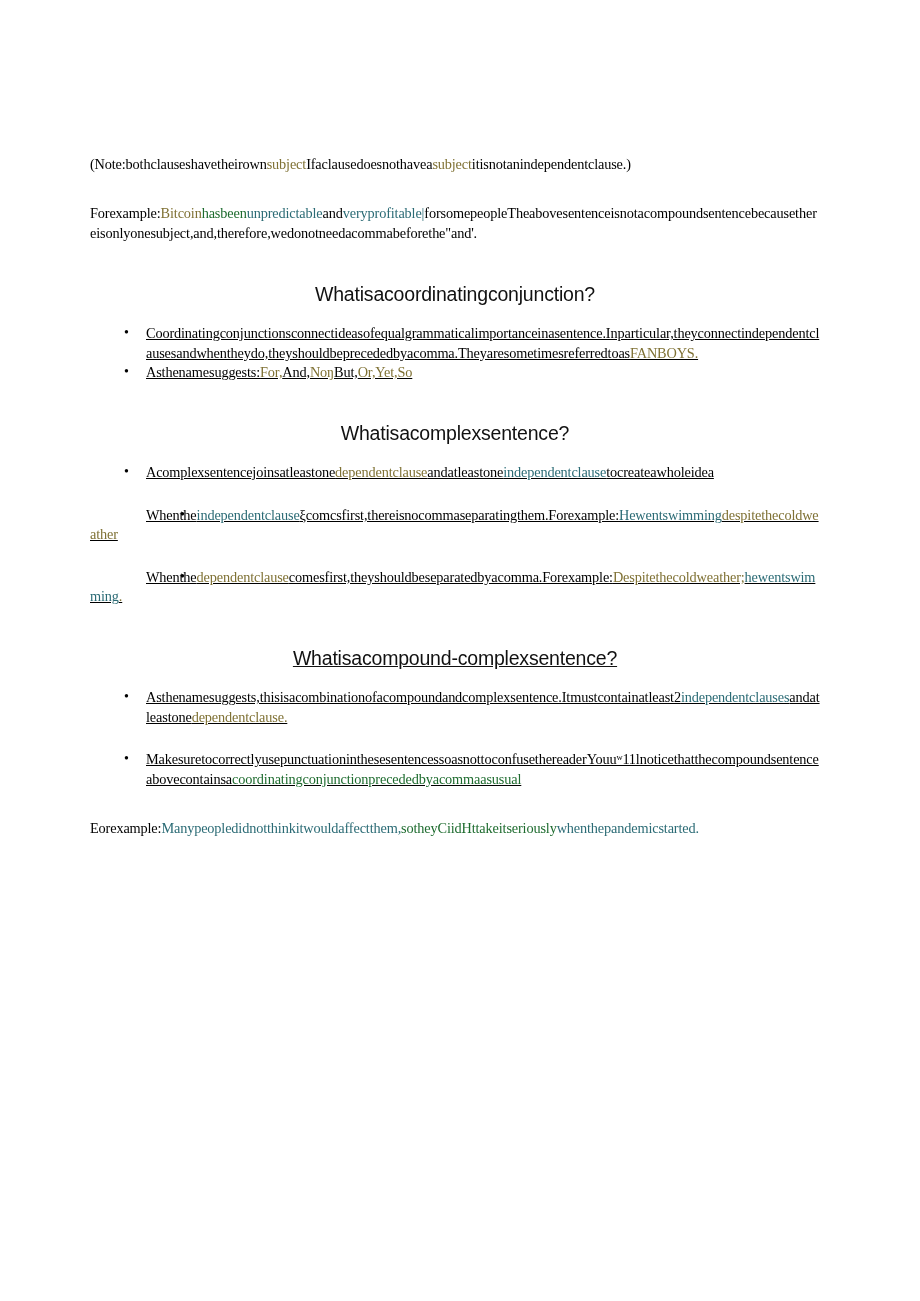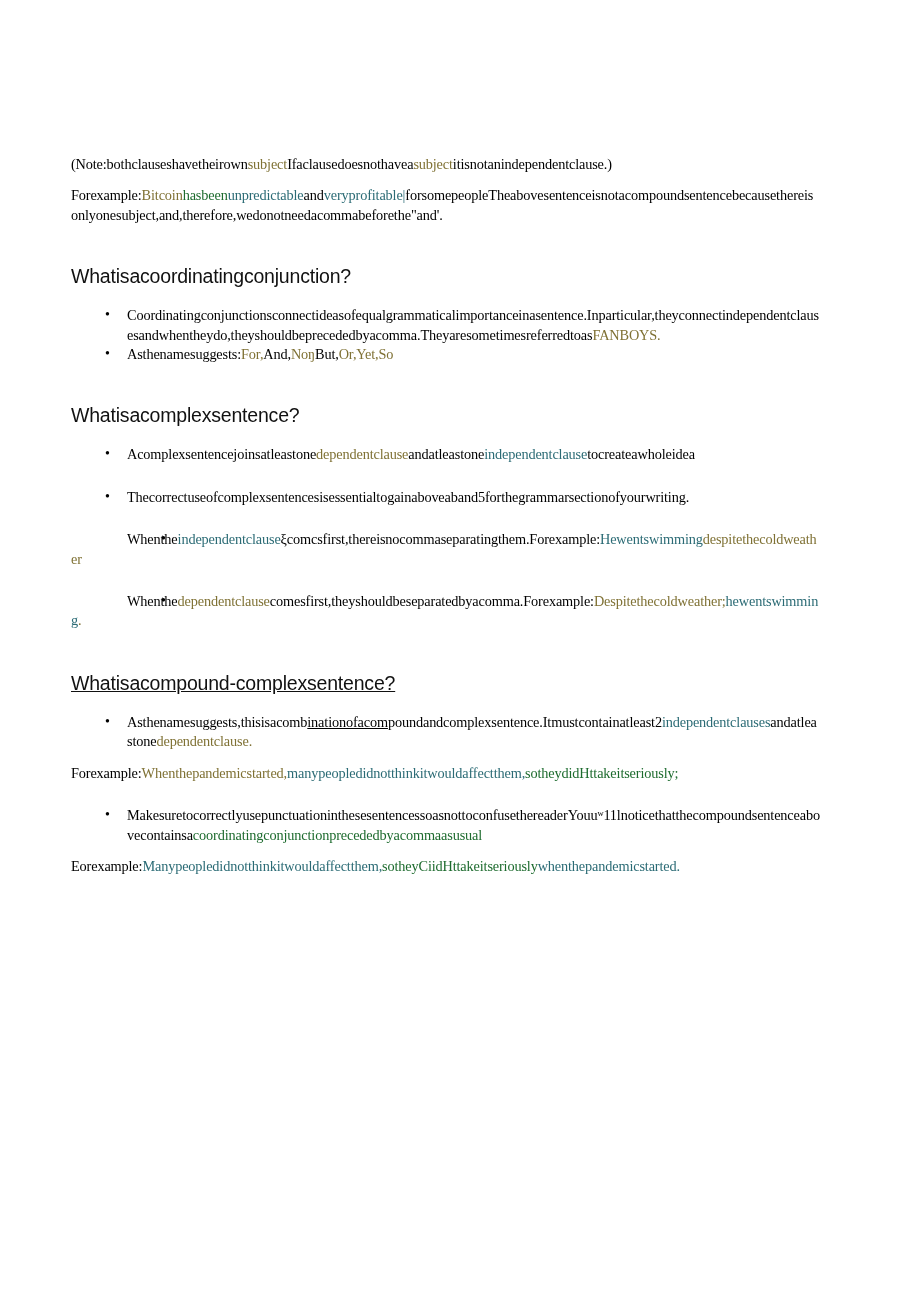--- a/index.html
+++ b/index.html
@@ -12,53 +12,55 @@
     height: 1301px;
     font-family: "Liberation Serif", "DejaVu Serif", serif;
     color: #000000;
     overflow: hidden;
   }
   .page {
     position: relative;
     width: 920px;
     height: 1301px;
     box-sizing: border-box;
-    padding: 155px 100px 0 71px;
+    padding: 155px 100px 0 90px;
   }
   .para {
     font-size: 14.3px;
     line-height: 19.4px;
     letter-spacing: -0.15px;
     margin: 0 0 0 0;
     text-align: left;
     word-break: break-word;
   }
-  .para.spaced { margin-top: 12px; }
+  .para.spaced { margin-top: 30px; }
   h2.heading {
     font-family: "Liberation Sans", "DejaVu Sans", sans-serif;
     font-weight: 400;
     font-size: 19.5px;
     line-height: 24px;
     letter-spacing: -0.2px;
     color: #111111;
     margin: 39px 0 18px 0;
+    text-align: center;
   }
   h2.heading.tight { margin-top: 40px; text-decoration: underline; }
   ul.bullets {
     list-style: none;
     margin: 0;
     padding: 0;
   }
   ul.bullets li {
     position: relative;
     padding-left: 56px;
     font-size: 14.3px;
     line-height: 19.4px;
     letter-spacing: -0.15px;
     word-break: break-word;
+    text-decoration: underline;
   }
   ul.bullets li::before {
     content: "\2022";
     position: absolute;
     left: 34px;
     top: -1px;
     font-size: 14px;
     color: #000;
   }
   ul.bullets.loose li { margin-bottom: 23px; }
@@ -88,31 +90,29 @@
 
   <h2 class="heading">Whatisacoordinatingconjunction?</h2>
   <ul class="bullets">
     <li><span class="blk">Coordinatingconjunctionsconnectideasofequalgrammaticalimportanceinasentence.Inparticular,theyconnectindependentclausesandwhentheydo,theyshouldbeprecededbyacomma.Theyaresometimesreferredtoas</span><span class="olive">FANBOYS.</span></li>
     <li><span class="blk">Asthenamesuggests:</span><span class="olive">For,</span><span class="blk">And,</span><span class="olive">Noŋ</span><span class="blk">But,</span><span class="olive">Or,Yet,So</span></li>
   </ul>
 
   <h2 class="heading">Whatisacomplexsentence?</h2>
   <ul class="bullets loose">
     <li><span class="blk">Acomplexsentencejoinsatleastone</span><span class="olive">dependentclause</span><span class="blk">andatleastone</span><span class="teal">independentclause</span><span class="blk">tocreateawholeidea</span></li>
-    <li><span class="blk">Thecorrectuseofcomplexsentencesisessentialtogainaboveaband5forthegrammarsectionofyourwriting.</span></li>
     <li class="flush"><span class="blk">Whenthe</span><span class="teal">independentclause</span><span class="blk">ξcomcsfirst,thereisnocommaseparatingthem.Forexample:</span><span class="teal">Hewentswimming</span><span class="olive">despitethecoldweather</span></li>
     <li class="flush"><span class="blk">Whenthe</span><span class="olive">dependentclause</span><span class="blk">comesfirst,theyshouldbeseparatedbyacomma.Forexample:</span><span class="olive">Despitethecoldweather;</span><span class="teal">hewentswimming</span><span class="olive">.</span></li>
   </ul>
 
   <h2 class="heading tight">Whatisacompound-complexsentence?</h2>
   <ul class="bullets">
     <li><span class="blk">Asthenamesuggests,thisisacomb</span><span class="blk uline">inationofacom</span><span class="blk">poundandcomplexsentence.Itmustcontainatleast2</span><span class="teal">independentclauses</span><span class="blk">andatleastone</span><span class="olive">dependentclause.</span></li>
   </ul>
 
-  <p class="para spaced"><span class="blk">Forexample:</span><span class="olive">Whenthepandemicstarted,</span><span class="teal">manypeopledidnotthinkitwouldaffectthem,</span><span class="green">sotheydidHttakeitseriously;</span></p>
 
   <ul class="bullets" style="margin-top:23px">
     <li><span class="blk">MakesuretocorrectlyusepunctuationinthesesentencessoasnottoconfusethereaderYouuʷ11lnoticethatthecompoundsentenceabovecontainsa</span><span class="green">coordinatingconjunctionprecededbyacommaasusual</span></li>
   </ul>
 
   <p class="para spaced"><span class="blk">Eorexample:</span><span class="teal">Manypeopledidnotthinkitwouldaffectthem,</span><span class="green">sotheyCiidHttakeitseriously</span><span class="teal">whenthepandemicstarted.</span></p>
 
 </div>
 
 </body></html>

